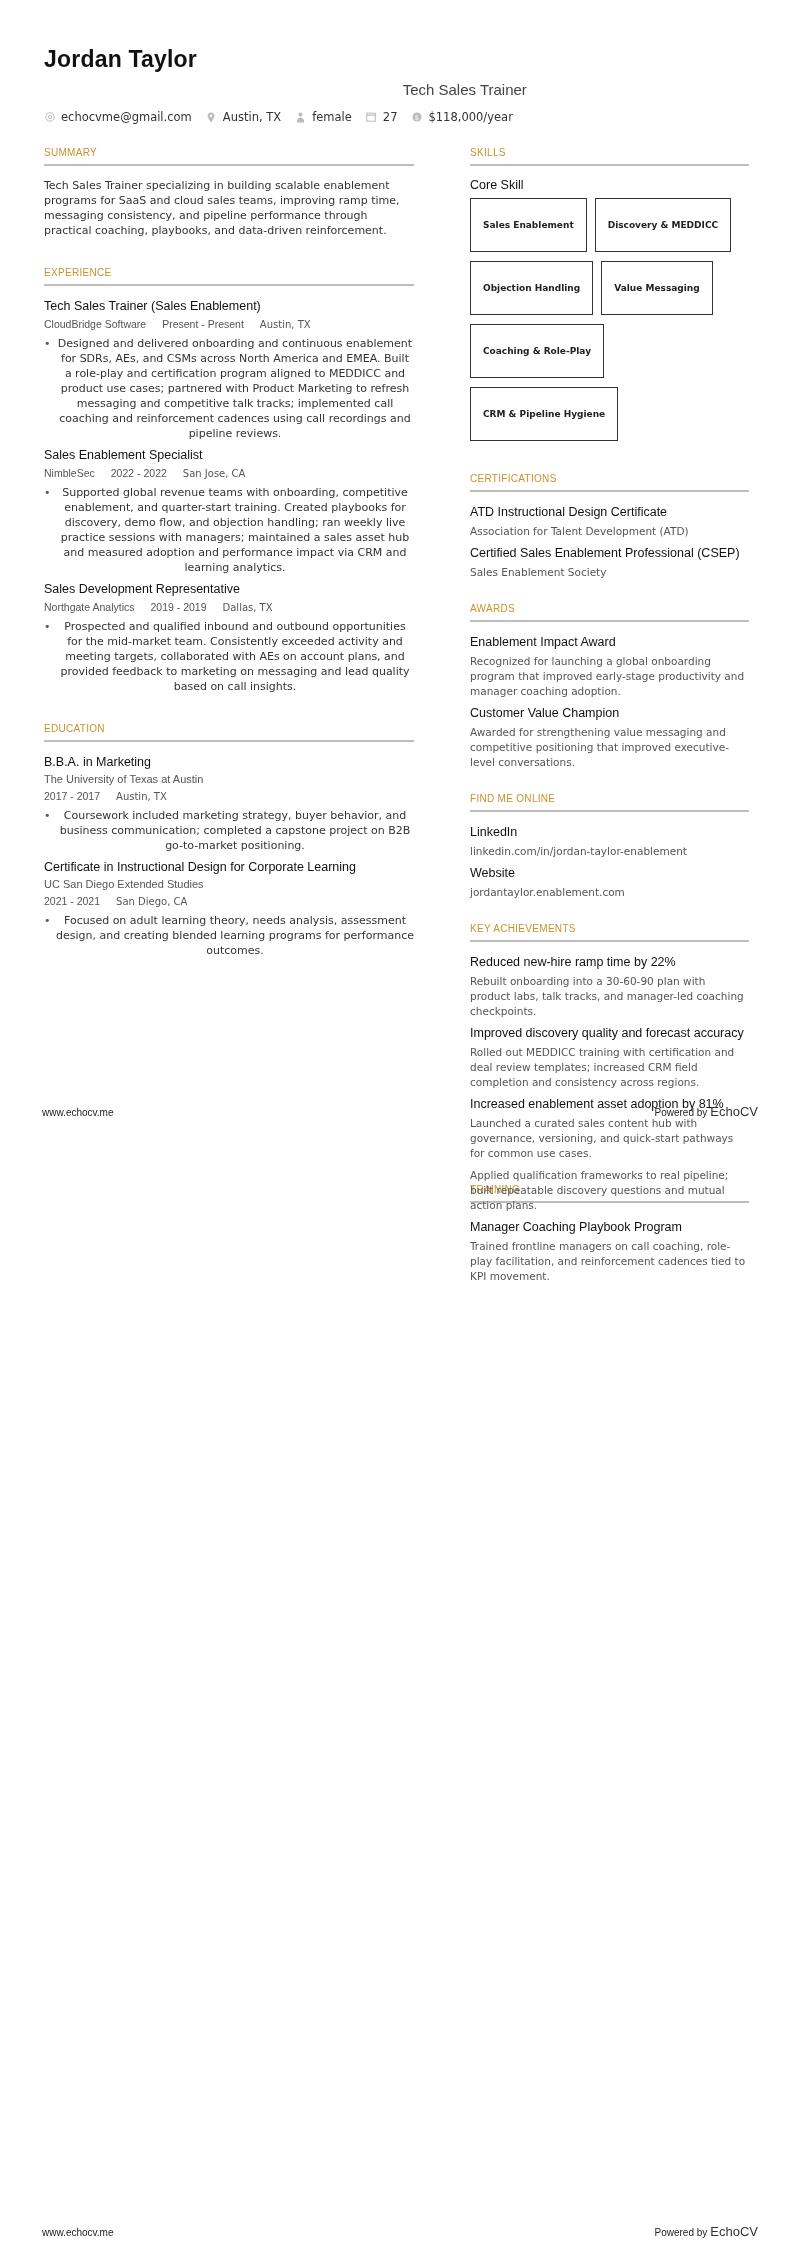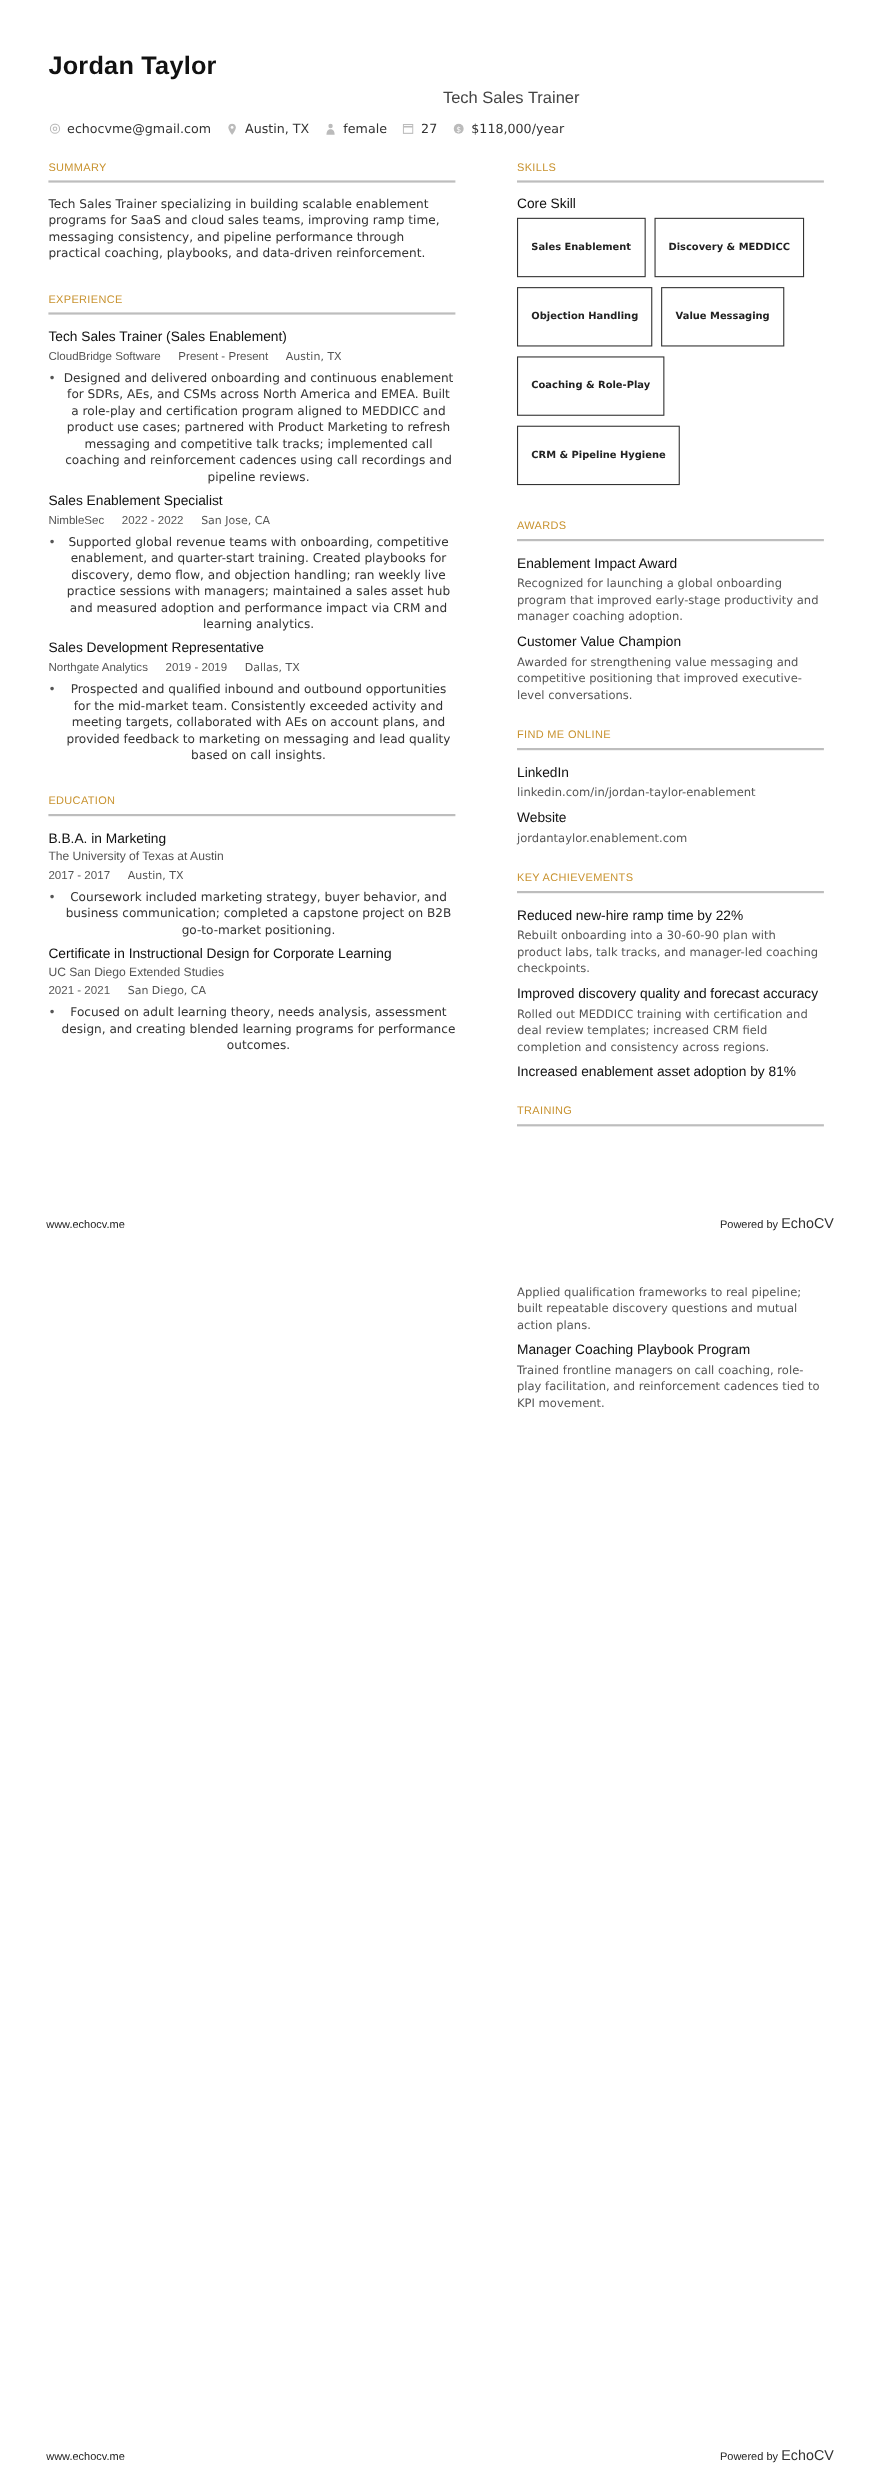--- a/index.html
+++ b/index.html
@@ -175,20 +175,28 @@
     <div class="chips">
       <span class="chip">Sales Enablement</span>
       <span class="chip">Discovery &amp; MEDDICC</span>
       <span class="chip">Objection Handling</span>
       <span class="chip">Value Messaging</span>
       <span class="chip">Coaching &amp; Role-Play</span>
       <span class="chip">CRM &amp; Pipeline Hygiene</span>
     </div>
   </div>
 
+  <div class="section" style="margin-top:20px">
+    <div class="sec-title">CERTIFICATIONS</div>
+    <div class="sec-rule"></div>
+    <div class="r-item-title">ATD Instructional Design Certificate</div>
+    <div class="r-item-sub">Association for Talent Development (ATD)</div>
+    <div class="r-item-title">Certified Sales Enablement Professional (CSEP)</div>
+    <div class="r-item-sub">Sales Enablement Society</div>
+  </div>
 
   <div class="section" style="margin-top:18px">
     <div class="sec-title">AWARDS</div>
     <div class="sec-rule"></div>
     <div class="r-item-title">Enablement Impact Award</div>
     <div class="r-item-desc">Recognized for launching a global onboarding program that improved early-stage productivity and manager coaching adoption.</div>
     <div class="r-item-title">Customer Value Champion</div>
     <div class="r-item-desc">Awarded for strengthening value messaging and competitive positioning that improved executive-level conversations.</div>
   </div>
 
@@ -202,20 +210,21 @@
   </div>
 
   <div class="section" style="margin-top:22px">
     <div class="sec-title">KEY ACHIEVEMENTS</div>
     <div class="sec-rule"></div>
     <div class="r-item-title">Reduced new-hire ramp time by 22%</div>
     <div class="r-item-desc">Rebuilt onboarding into a 30-60-90 plan with product labs, talk tracks, and manager-led coaching checkpoints.</div>
     <div class="r-item-title">Improved discovery quality and forecast accuracy</div>
     <div class="r-item-desc">Rolled out MEDDICC training with certification and deal review templates; increased CRM field completion and consistency across regions.</div>
     <div class="r-item-title">Increased enablement asset adoption by 81%</div>
+    <div class="r-item-desc">Launched a curated sales content hub with governance, versioning, and quick-start pathways for common use cases.</div>
   </div>
 
   <div class="section" style="margin-top:22px">
     <div class="sec-title">TRAINING</div>
     <div class="sec-rule"></div>
   </div>
 </div>
 
 <div class="footer" style="top:1104px">
   <span>www.echocv.me</span>

